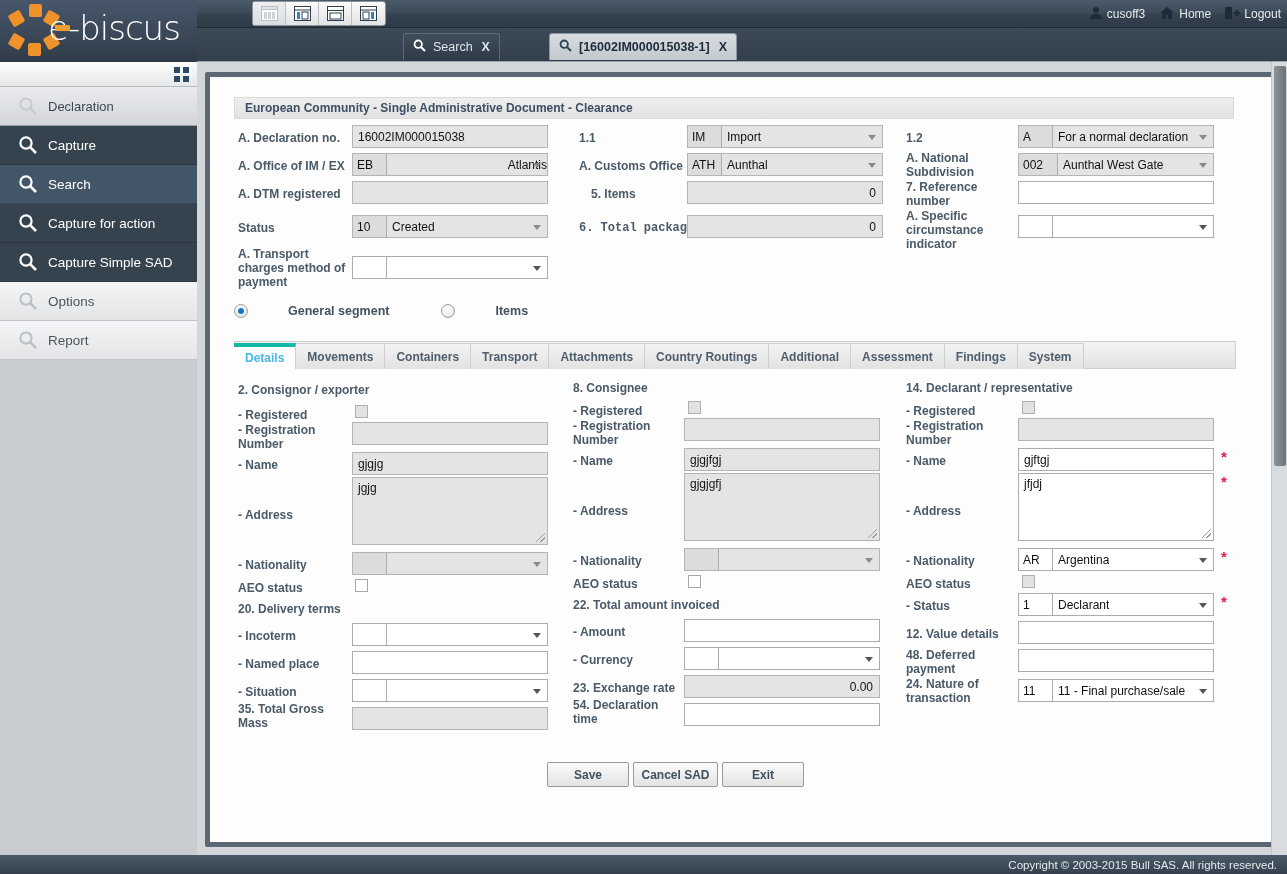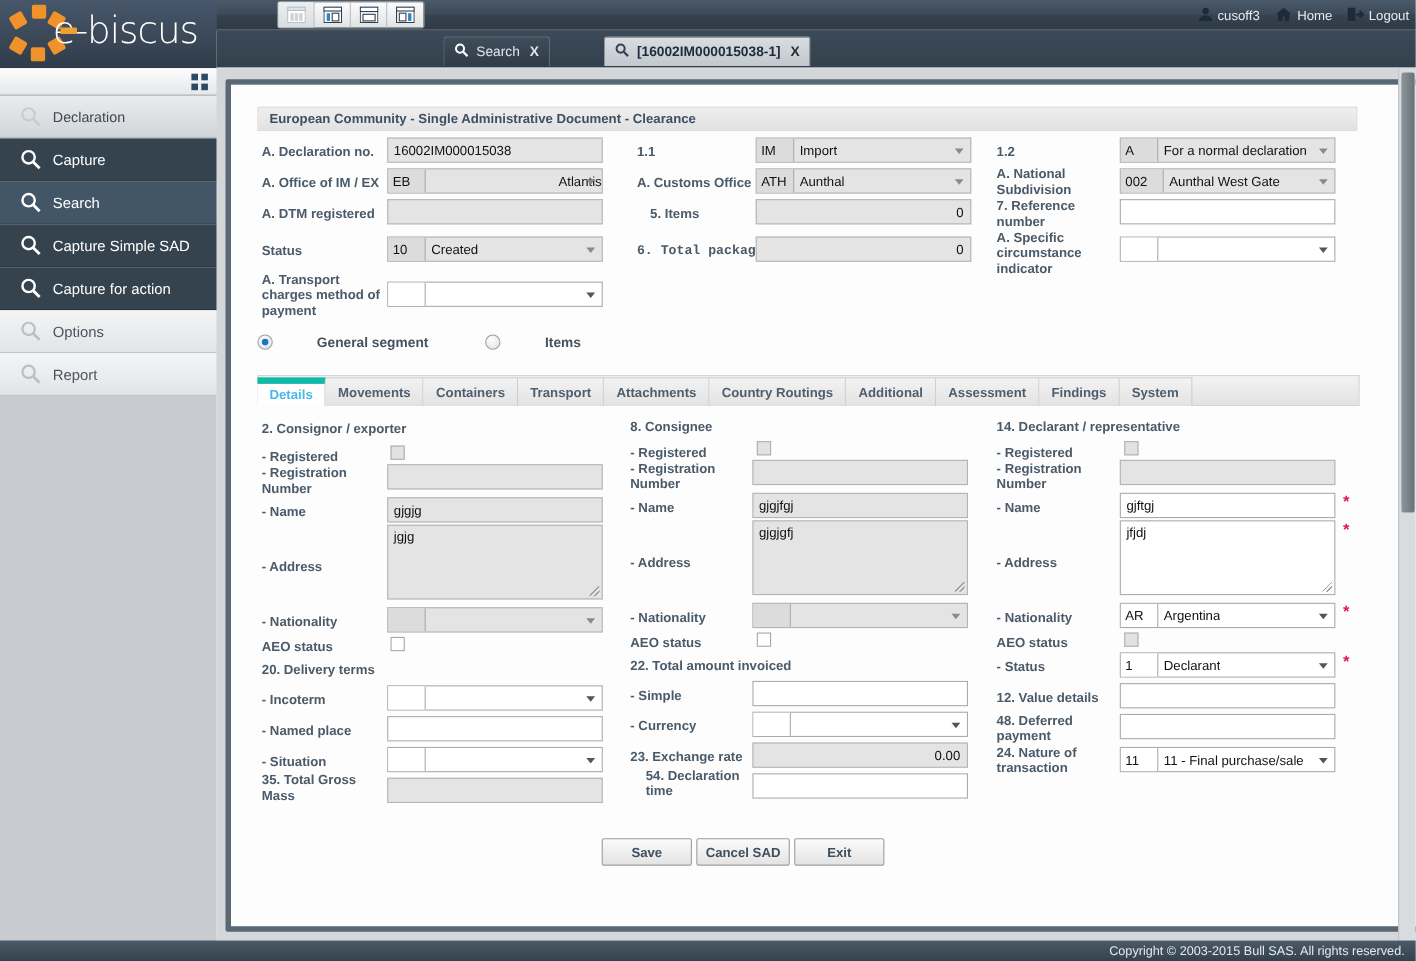--- a/index.html
+++ b/index.html
@@ -202,21 +202,21 @@
   }
   .tab {
     position: relative; z-index: 1; height: 26px; padding: 0 11px;
     display: flex; align-items: center; font-size: 12px; font-weight: bold;
     color: #4f5e6c; border-right: 1px solid #cfcfcf;
     background: linear-gradient(to bottom,#f3f3f3,#e2e2e2);
     border-top: 1px solid #cfcfcf; cursor: pointer;
   }
   .tab.sel {
     background: #ffffff; color: #46b8e9;
-    border-top: 6px solid #14b8a6;
+    border-top: 4px solid #14b8a6;
   }
 
   
   .btn {
     position: absolute; height: 25px;
     background: linear-gradient(to bottom,#fbfbfb,#e3e3e3);
     border: 1px solid #9a9a9a; border-radius: 2px;
     display: flex; align-items: center; justify-content: center;
     font-size: 12px; font-weight: bold; color: #3f4f5e; cursor: pointer;
   }
@@ -397,31 +397,31 @@
     <span>Search</span>
   </div>
 
   <div class="side-item dark">
     <span class="mag">
       <svg width="20" height="20" viewBox="0 0 20 20">
           <circle cx="8" cy="8" r="5.6" fill="none" stroke="#ffffff" stroke-width="2.2"></circle>
           <path d="M12.2 12.2L18 18" stroke="#ffffff" stroke-width="2.6"></path>
         </svg>
     </span>
-    <span>Capture Simple SAD</span>
+    <span>Capture for action</span>
   </div>
 
   <div class="side-item dark">
     <span class="mag">
       <svg width="20" height="20" viewBox="0 0 20 20">
           <circle cx="8" cy="8" r="5.6" fill="none" stroke="#ffffff" stroke-width="2.2"></circle>
           <path d="M12.2 12.2L18 18" stroke="#ffffff" stroke-width="2.6"></path>
         </svg>
     </span>
-    <span>Capture for action</span>
+    <span>Capture Simple SAD</span>
   </div>
 
   <div class="side-item light">
     <span class="mag">
       <svg width="20" height="20" viewBox="0 0 20 20">
           <circle cx="8" cy="8" r="5.6" fill="none" stroke="#b9bfc4" stroke-width="2"></circle>
           <path d="M12.2 12.2L18 18" stroke="#b9bfc4" stroke-width="2.4"></path>
         </svg>
     </span>
     <span>Options</span>
@@ -628,38 +628,38 @@
         <span class="code"></span>
         <span class="txt"></span>
         <span class="caret"></span>
       </div>
 
       <div class="lbl" style="left:363px; top:500px;">AEO status</div>
       <span class="cbx" style="left:478px; top:498px;"></span>
 
       <div class="lbl" style="left:363px; top:521px;">22. Total amount invoiced</div>
 
-      <div class="lbl" style="left:363px; top:548px;">- Simple</div>
+      <div class="lbl" style="left:363px; top:548px;">- Amount</div>
       <div class="fld" style="left:474px; top:542px; width:196px;">
         <span class="txt"></span>
       </div>
 
       <div class="lbl" style="left:363px; top:576px;">- Currency</div>
       <div class="fld" style="left:474px; top:570px; width:196px;">
         <span class="code white"></span>
         <span class="txt"></span>
         <span class="caret"></span>
       </div>
 
       <div class="lbl" style="left:363px; top:604px;">23. Exchange rate</div>
       <div class="fld ro" style="left:474px; top:598px; width:196px;">
         <span class="txt right">0.00</span>
       </div>
 
-      <div class="lbl" style="left:363px; top:621px; width:105px;margin-left:14px;">54. Declaration time</div>
+      <div class="lbl" style="left:363px; top:621px; width:105px;">54. Declaration time</div>
       <div class="fld" style="left:474px; top:626px; width:196px;">
         <span class="txt"></span>
       </div>
 
       <div class="lbl" style="left:696px; top:304px;">14. Declarant / representative</div>
 
       <div class="lbl" style="left:696px; top:327px;">- Registered</div>
       <span class="cbx ro" style="left:812px; top:324px;"></span>
 
       <div class="lbl" style="left:696px; top:342px; width:105px;">- Registration Number</div>

